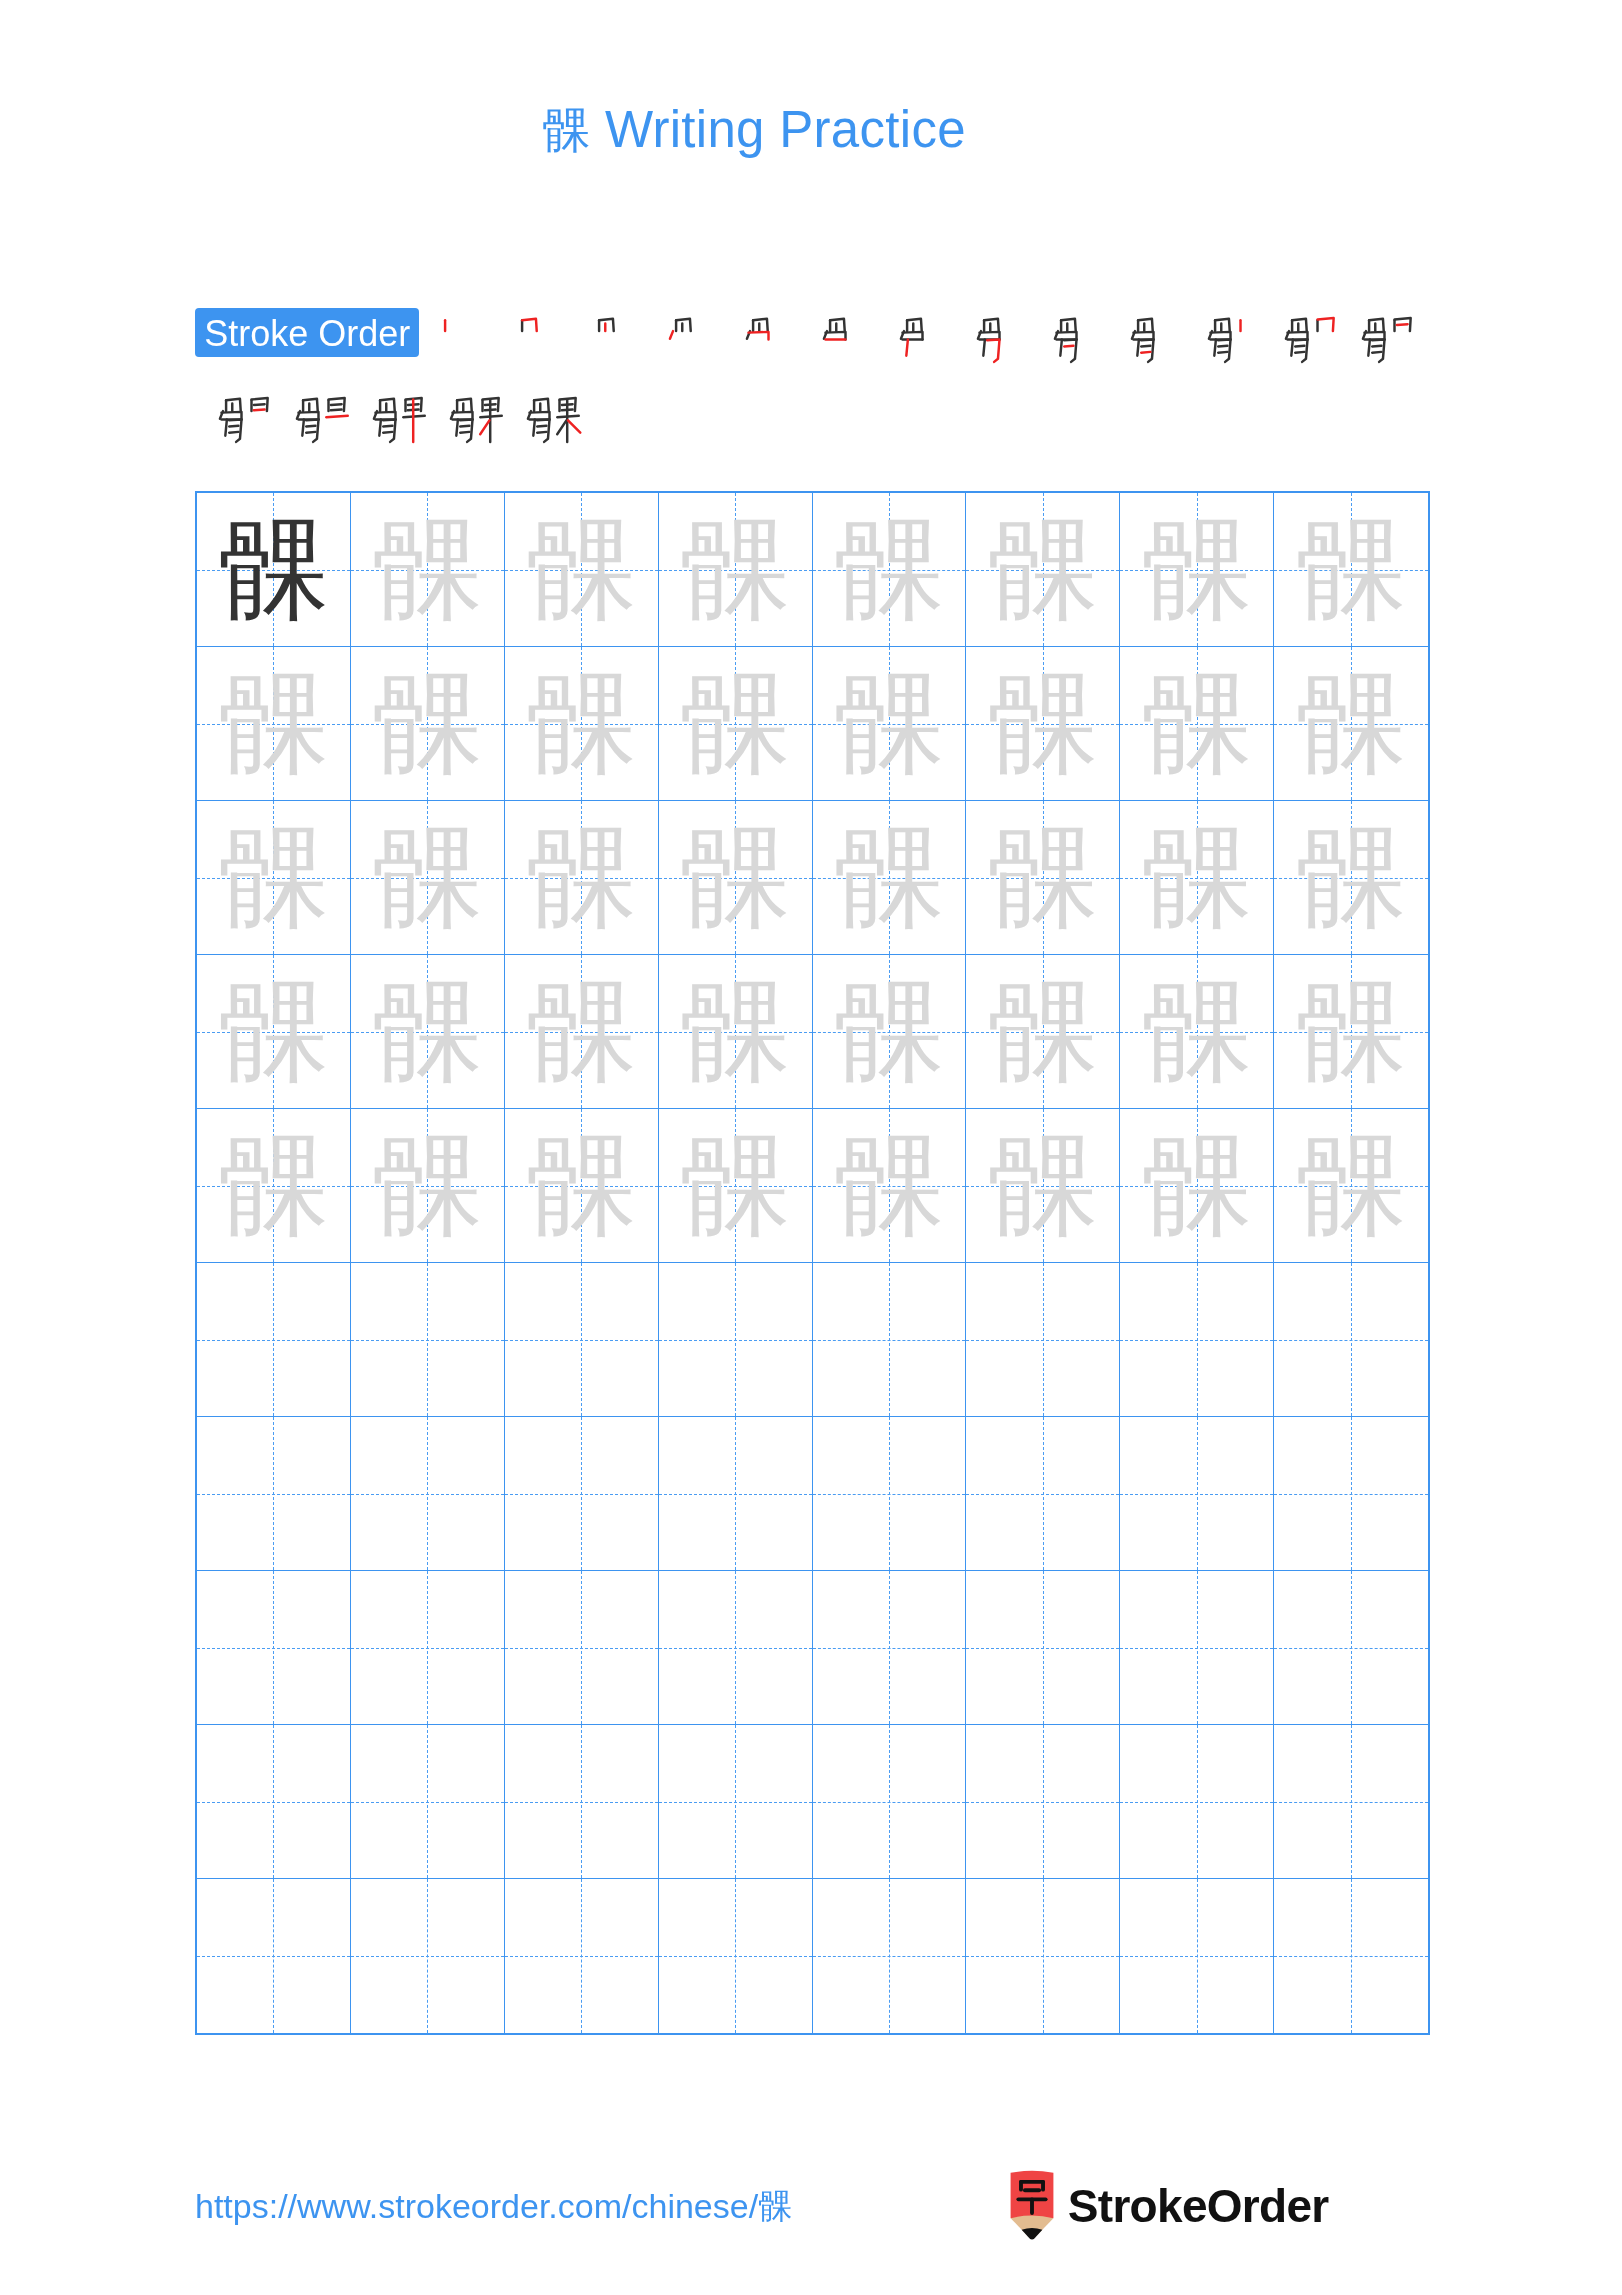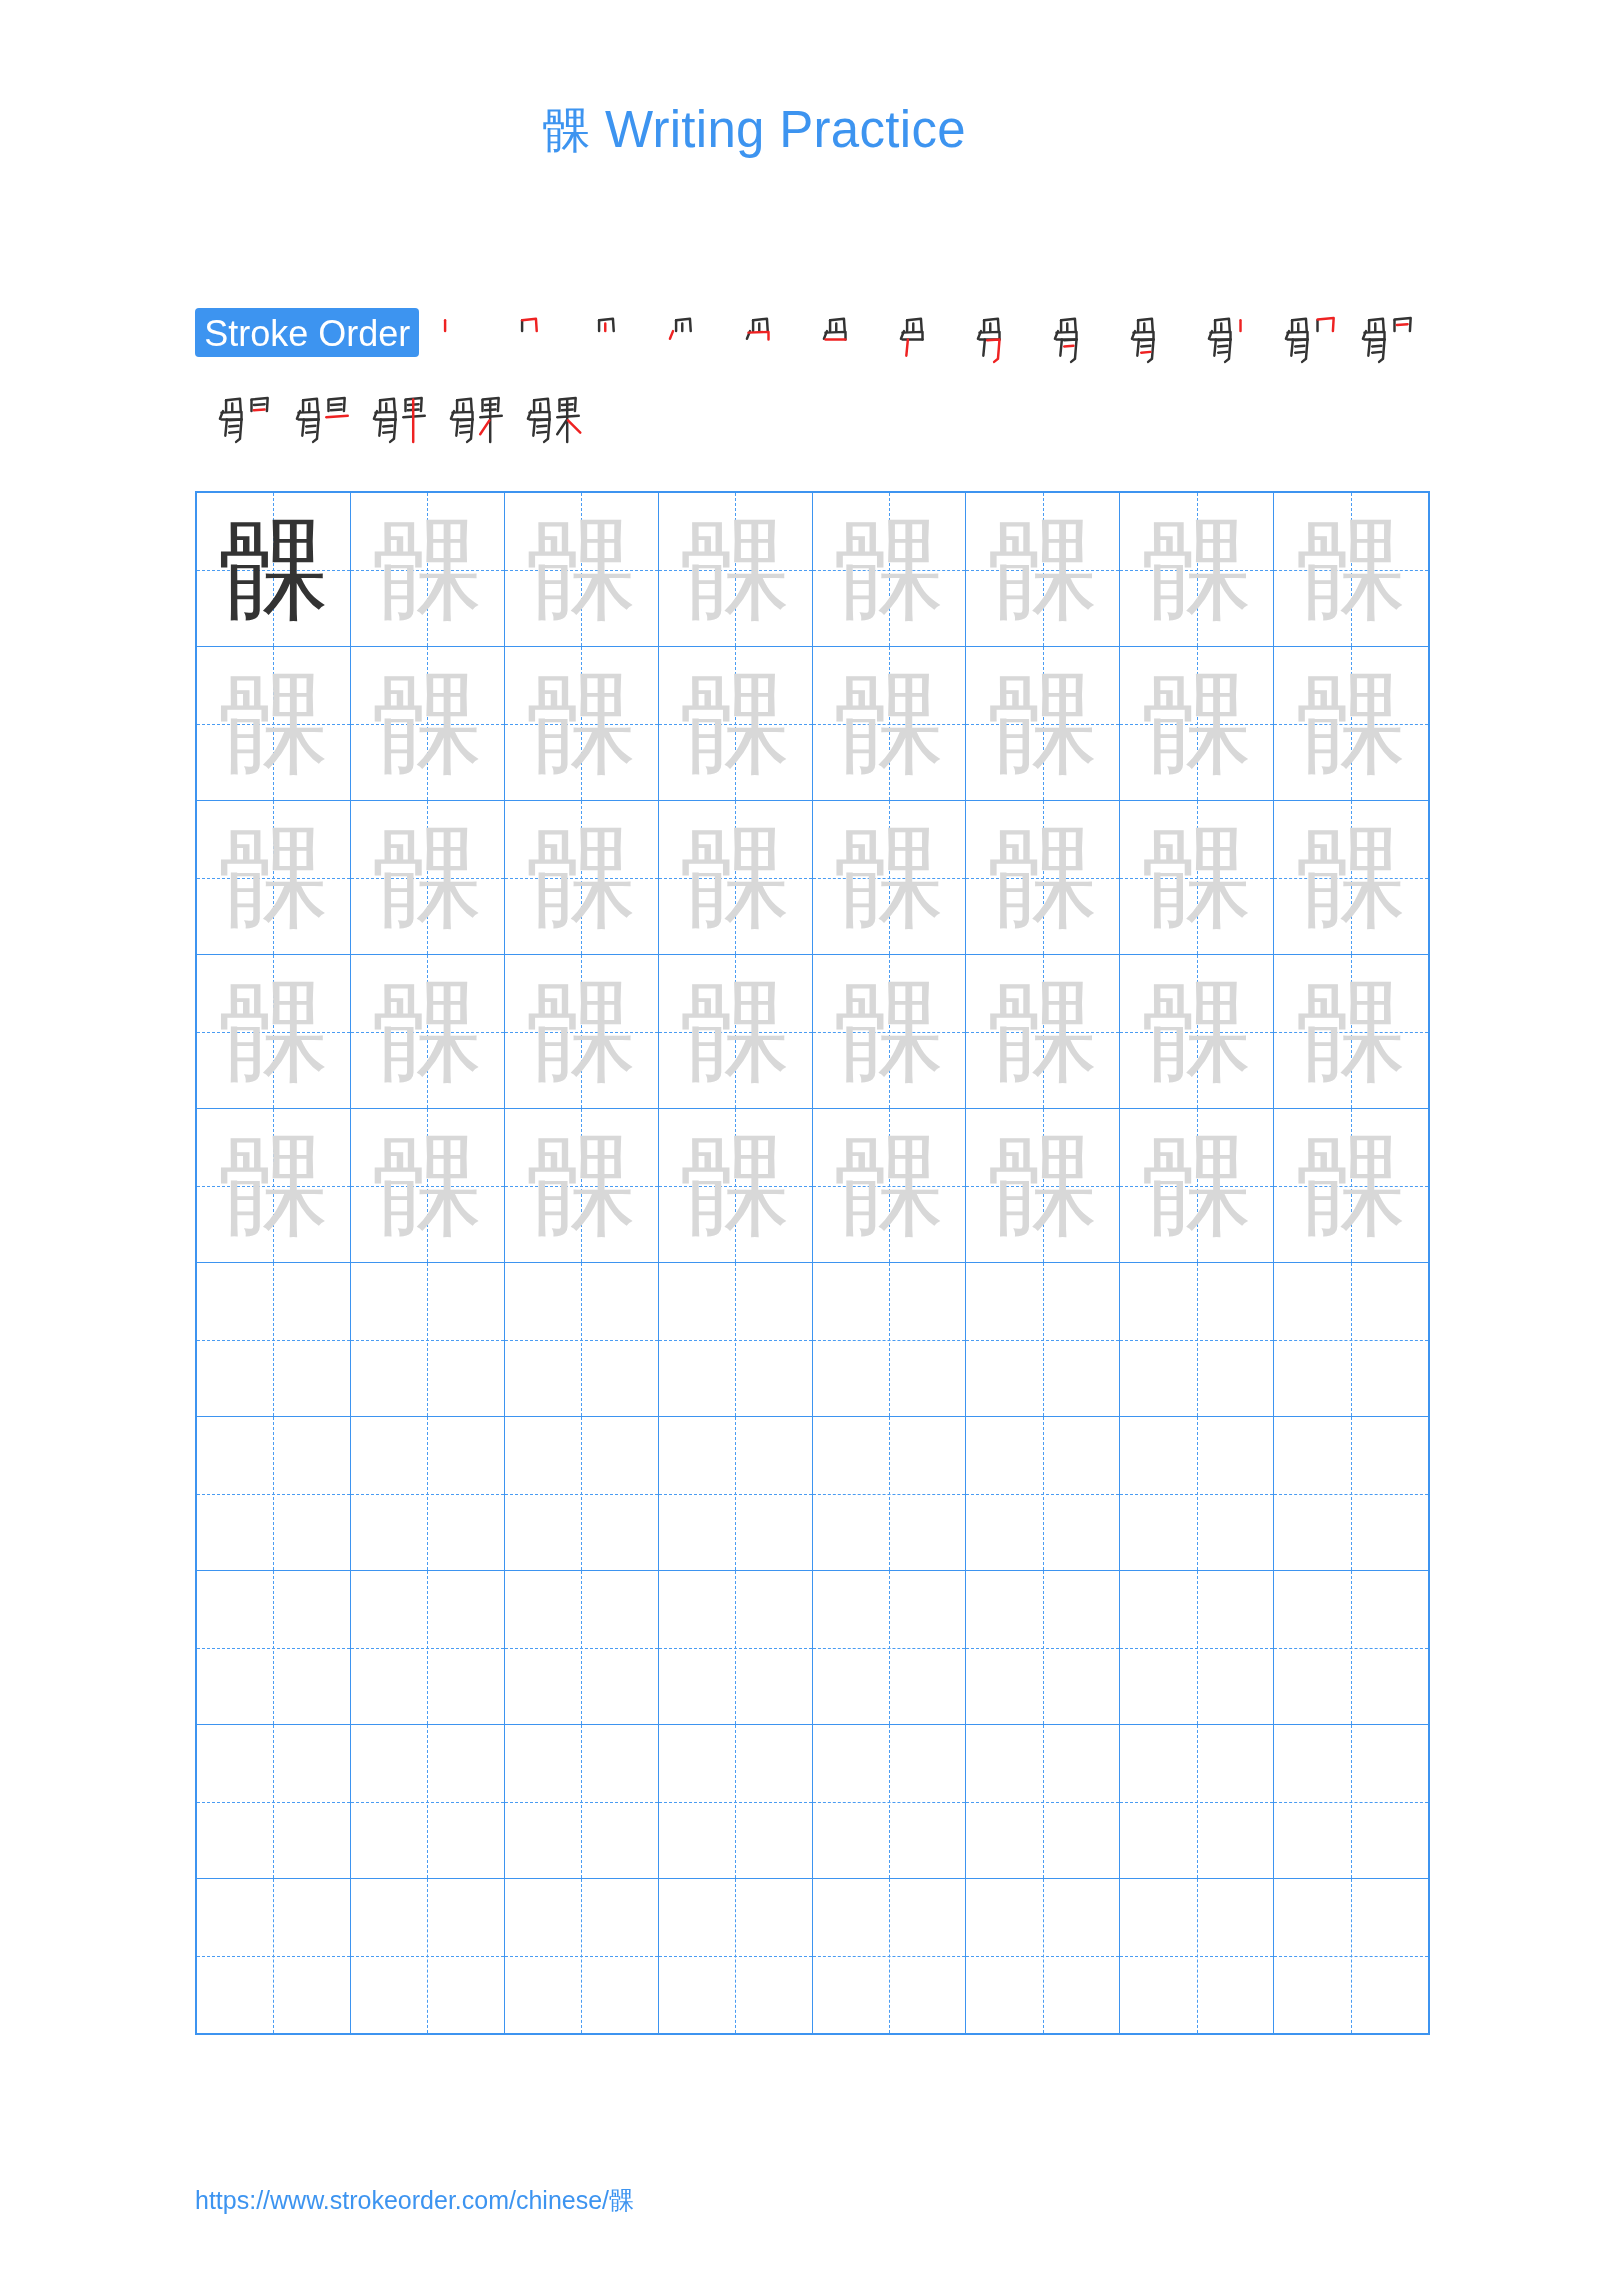--- a/index.html
+++ b/index.html
@@ -145,21 +145,21 @@
     left: 0;
     top: 2179px;
     width: 1622px;
     height: 79px;
   }
   #footer-url {
     position: absolute;
     left: 195px;
     top: 5.2px;
     color: #3d94f0;
-    font-size: 25px;
+    font-size: 34px;
     white-space: nowrap;
   }
   #footer-logo {
     position: absolute;
     left: 1008px;
     top: -9.2px;
     display: flex;
     align-items: center;
   }
   #logo-mark {
@@ -602,15 +602,33 @@
     <div class="grid-cell last-row"></div>
     <div class="grid-cell last-row"></div>
     <div class="grid-cell last-row"></div>
     <div class="grid-cell last-col last-row"></div>
   </div>
 
 <div id="footer">
 
   <div id="footer-url">https://www.strokeorder.com/chinese/髁</div>
 
+  <div id="footer-logo">
+    <div id="logo-mark">
+      <svg viewBox="0 0 74 112" width="48" height="73" aria-hidden="true">
+        <path d="M4 4 Q37 -2 70 4 L70 74 L4 74 Z" fill="#ef4444"></path>
+        <path d="M4 74 Q37 66 70 74 L41 104 Q37 108 33 104 Z" fill="#e3bc90"></path>
+        <path d="M21 92 Q37 86 53 92 L41 105 Q37 109 33 105 Z" fill="#111111"></path>
+        <g fill="none" stroke="#111111" stroke-width="6" stroke-linecap="round">
+          <path d="M20 18 H54"></path>
+          <path d="M20 18 V30"></path>
+          <path d="M54 18 V30"></path>
+          <path d="M26 31 H48"></path>
+          <path d="M16 45 H58"></path>
+          <path d="M37 45 V66"></path>
+        </g>
+      </svg>
+    </div>
+    <div id="logo-wordmark">StrokeOrder</div>
+  </div>
 
 </div>
 
 
 </body></html>

